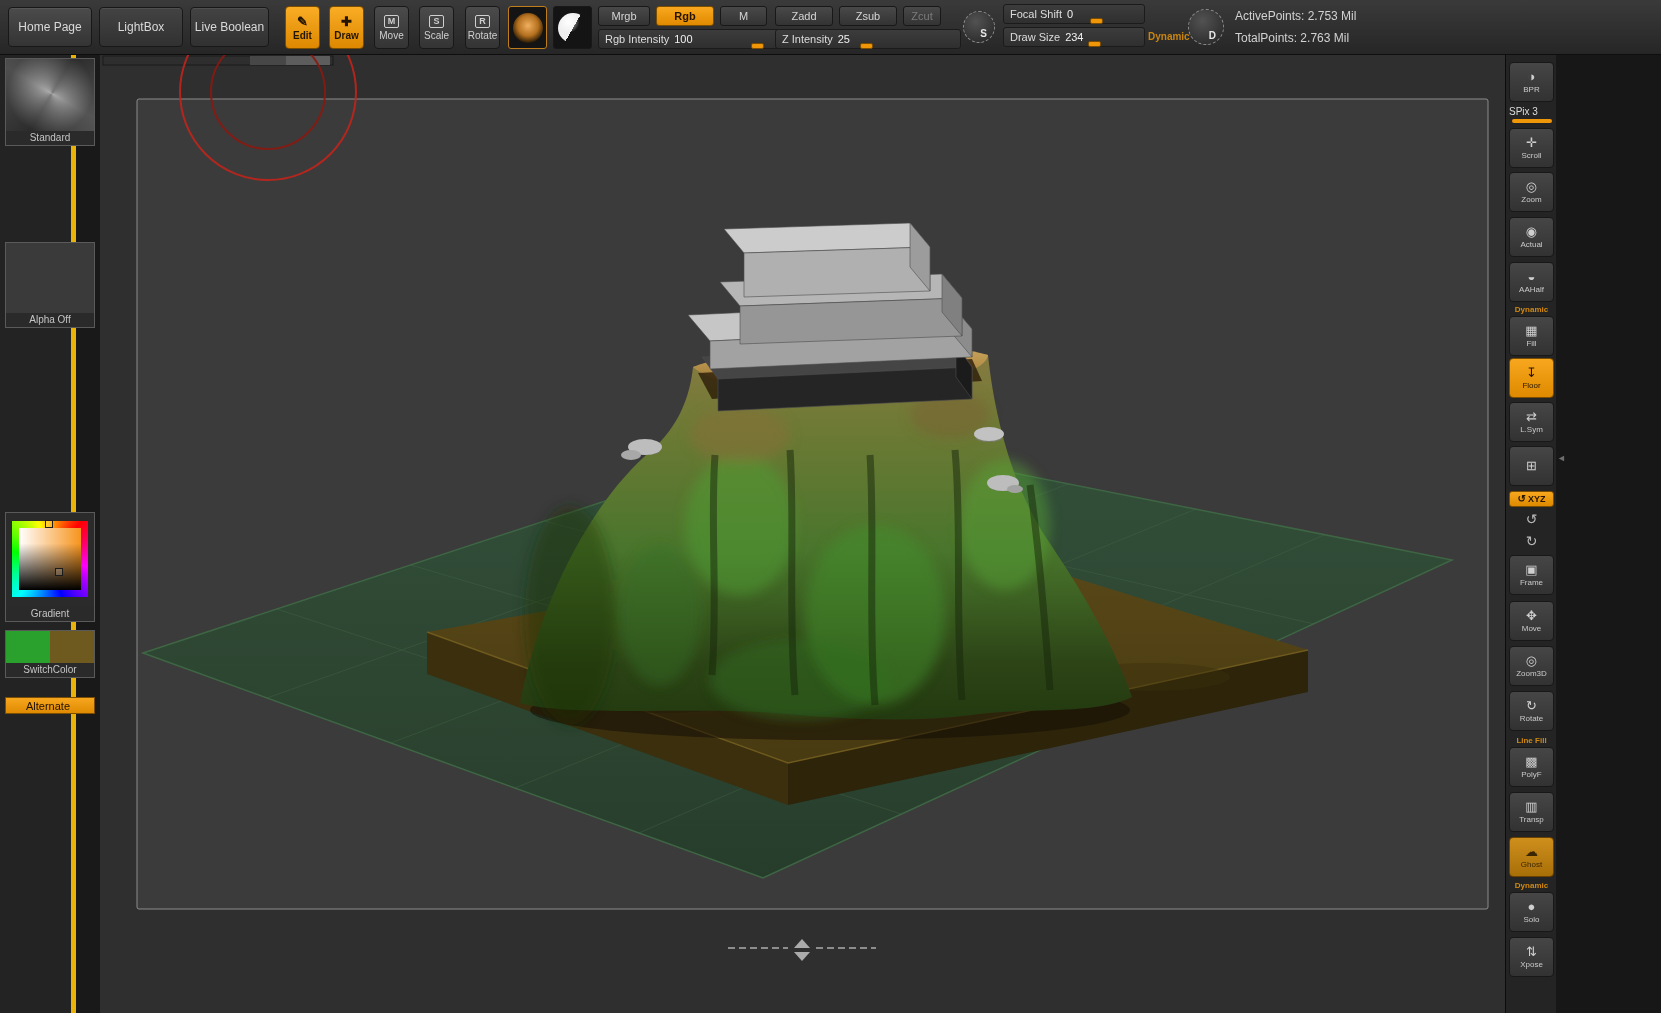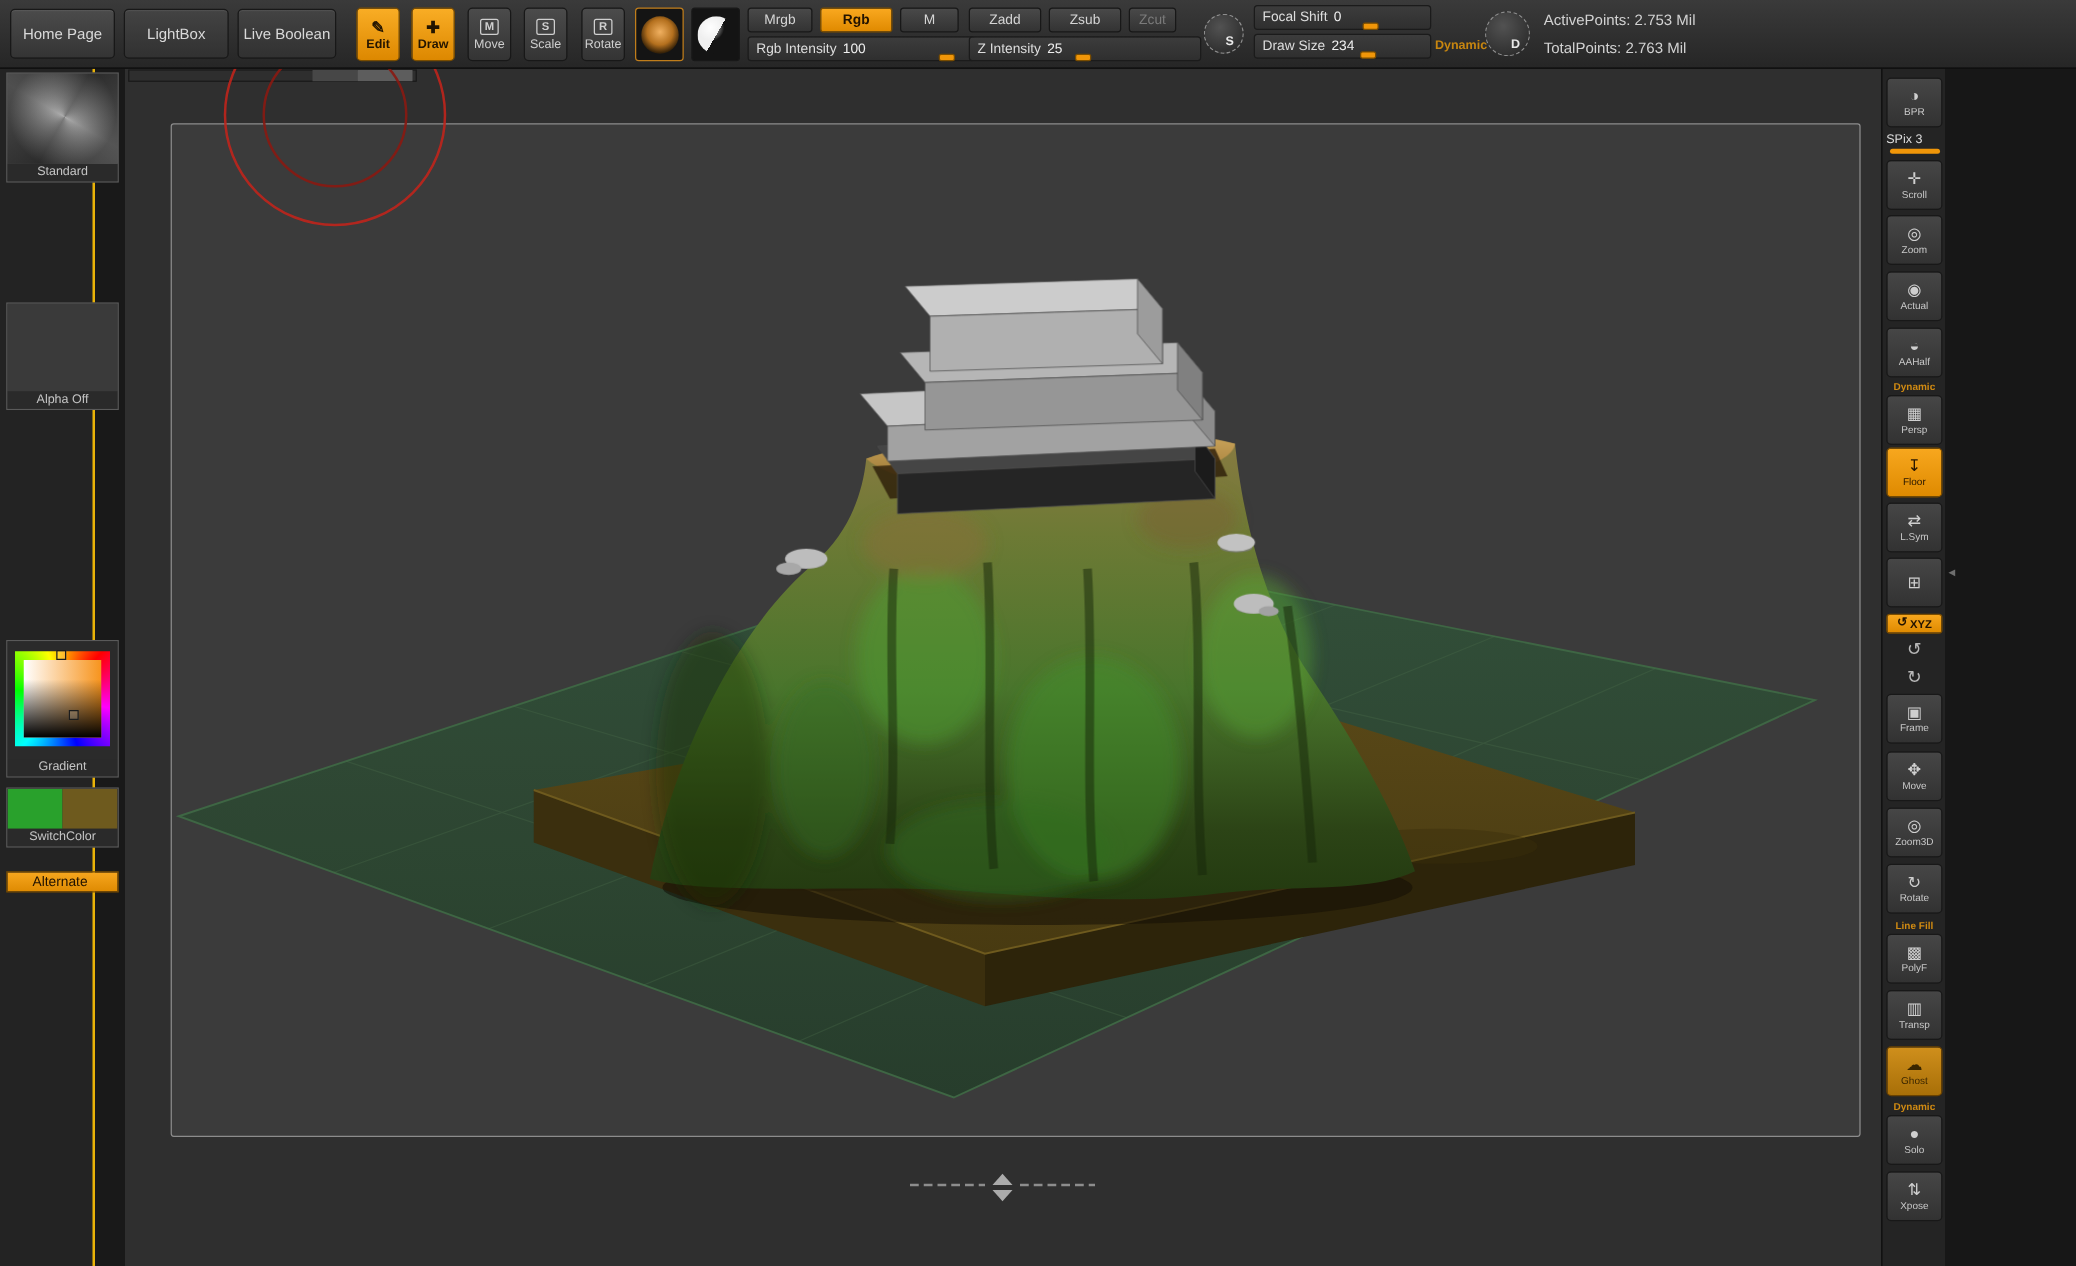--- a/index.html
+++ b/index.html
@@ -34,21 +34,21 @@
   .slider{position:absolute;height:20px;background:linear-gradient(#3c3c3c,#2f2f2f);border:1px solid #1b1b1b;
     border-radius:3px;color:#ddd;font-size:11px;display:flex;align-items:center;padding-left:6px;gap:5px}
   .slider .val{color:#f0f0f0}
   .handle{position:absolute;bottom:-1px;width:13px;height:6px;background:#f09609;border:1px solid #7a4d00;border-radius:2px}
   .dial{position:absolute;border-radius:50%;background:radial-gradient(circle at 40% 32%,#525252,#242424);
     border:1px dashed #8d8d8d;color:#e8e8e8;display:flex;align-items:flex-end;justify-content:flex-end;
     padding:3px 7px;font-size:10px;font-weight:bold}
   .dyn{position:absolute;color:#c8860f;font-size:10px;font-weight:bold}
   .pts{position:absolute;color:#d2d2d2;font-size:12px;white-space:nowrap}
   
-  .sidebar{position:absolute;left:0;top:55px;width:76px;height:958px;background:#232323;border-right:2px solid #eab308}
+  .sidebar{position:absolute;left:0;top:55px;width:76px;height:958px;background:#232323;border-right:5px solid #eab308}
   .thumb{position:absolute;left:5px;width:90px;background:#2e2e2e;border:1px solid #5a5a5a}
   .thumb .img{position:relative;width:100%;overflow:hidden}
   .thumb .lbl{width:100%;text-align:center;font-size:10px;color:#c5c5c5;padding:1px 0 2px;background:#2a2a2a}
   .swirl{background:
     radial-gradient(circle at 50% 45%,rgba(255,255,255,.28),rgba(0,0,0,.45) 72%),
     conic-gradient(from 120deg at 52% 48%,#9a9a9a,#4f4f4f 25%,#8f8f8f 50%,#4a4a4a 75%,#9a9a9a)}
   .sphere{margin:5px auto;width:62px;height:62px;border-radius:50%;
     background:radial-gradient(circle at 38% 30%,#ffffff,#d9d9d9 22%,#9a9a9a 48%,#555 78%,#3b3b3b)}
   .g-outer{margin:8px auto;width:76px;height:76px;position:relative;
     background:conic-gradient(from 40deg,#ff0000,#ff00ff 17%,#0000ff 34%,#00ffff 50%,#00ff00 67%,#ffff00 84%,#ff0000)}
@@ -342,21 +342,21 @@
     <span class="rs-icon">◉</span>
     <span class="rs-lbl">Actual</span>
   </div>
   <div class="rs-btn" style="top:207px">
     <span class="rs-icon">◒</span>
     <span class="rs-lbl">AAHalf</span>
   </div>
   <span class="rs-pre" style="top:250px">Dynamic</span>
   <div class="rs-btn" style="top:261px">
     <span class="rs-icon">▦</span>
-    <span class="rs-lbl">Persp</span>
+    <span class="rs-lbl">Fill</span>
   </div>
   <div class="rs-btn accent" style="top:303px">
     <span class="rs-icon">↧</span>
     <span class="rs-lbl">Floor</span>
   </div>
   <div class="rs-btn" style="top:347px">
     <span class="rs-icon">⇄</span>
     <span class="rs-lbl">L.Sym</span>
   </div>
   <div class="rs-btn" style="top:391px">

